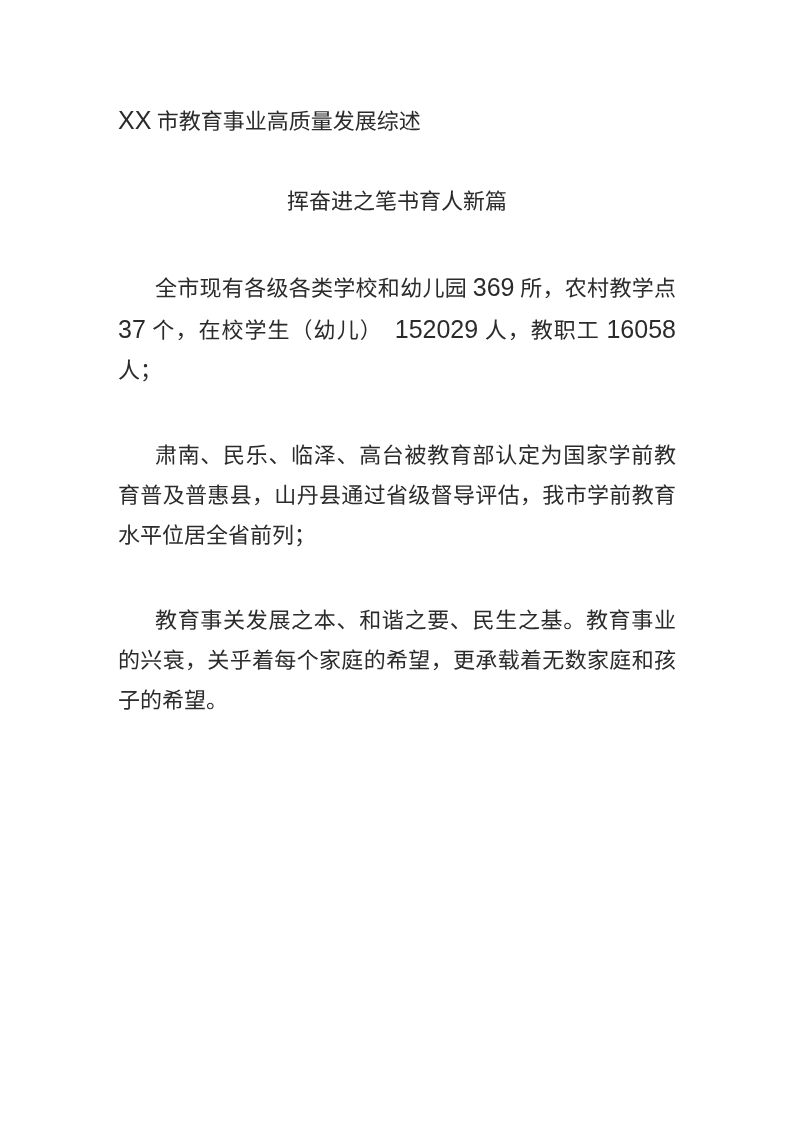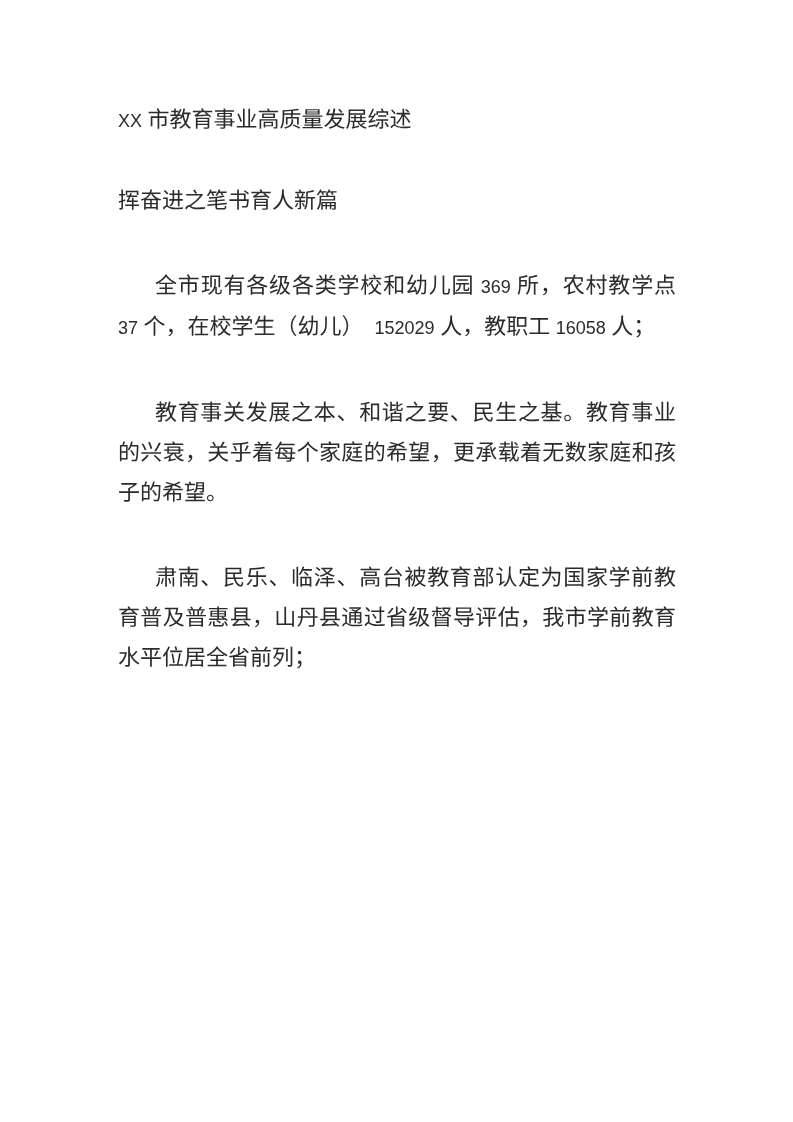--- a/index.html
+++ b/index.html
@@ -27,43 +27,43 @@
   .doc-title {
     margin: 0;
     font-size: 22px;
     font-weight: normal;
     text-align: left;
   }
   .doc-subtitle {
     margin: 40px 0 0 0;
     font-size: 22px;
     font-weight: normal;
-    text-align: left;
+    text-align: center;
   }
   .body-para {
     margin: 45px 0 0 0;
     text-indent: 37px;
     text-align: justify;
     text-justify: inter-character;
     word-break: normal;
   }
   
   .num {
     font-family: "Liberation Sans", "DejaVu Sans", sans-serif;
-    font-size: 18px;
+    font-size: 25px;
   }
 </style>
 </head>
 <body>
 
 <div class="page">
   <p class="doc-title"><span class="num">XX</span> 市教育事业高质量发展综述</p>
 
   <p class="doc-subtitle">挥奋进之笔书育人新篇</p>
 
   <p class="body-para">全市现有各级各类学校和幼儿园 <span class="num">369</span> 所，农村教学点 <span class="num">37</span> 个，在校学生（幼儿）　<span class="num">152029</span> 人，教职工 <span class="num">16058</span> 人；</p>
 
 
+  <p class="body-para">肃南、民乐、临泽、高台被教育部认定为国家学前教育普及普惠县，山丹县通过省级督导评估，我市学前教育水平位居全省前列；</p>
+
   <p class="body-para">教育事关发展之本、和谐之要、民生之基。教育事业的兴衰，关乎着每个家庭的希望，更承载着无数家庭和孩子的希望。</p>
-
-  <p class="body-para">肃南、民乐、临泽、高台被教育部认定为国家学前教育普及普惠县，山丹县通过省级督导评估，我市学前教育水平位居全省前列；</p>
 
 </div>
 
 </body></html>

